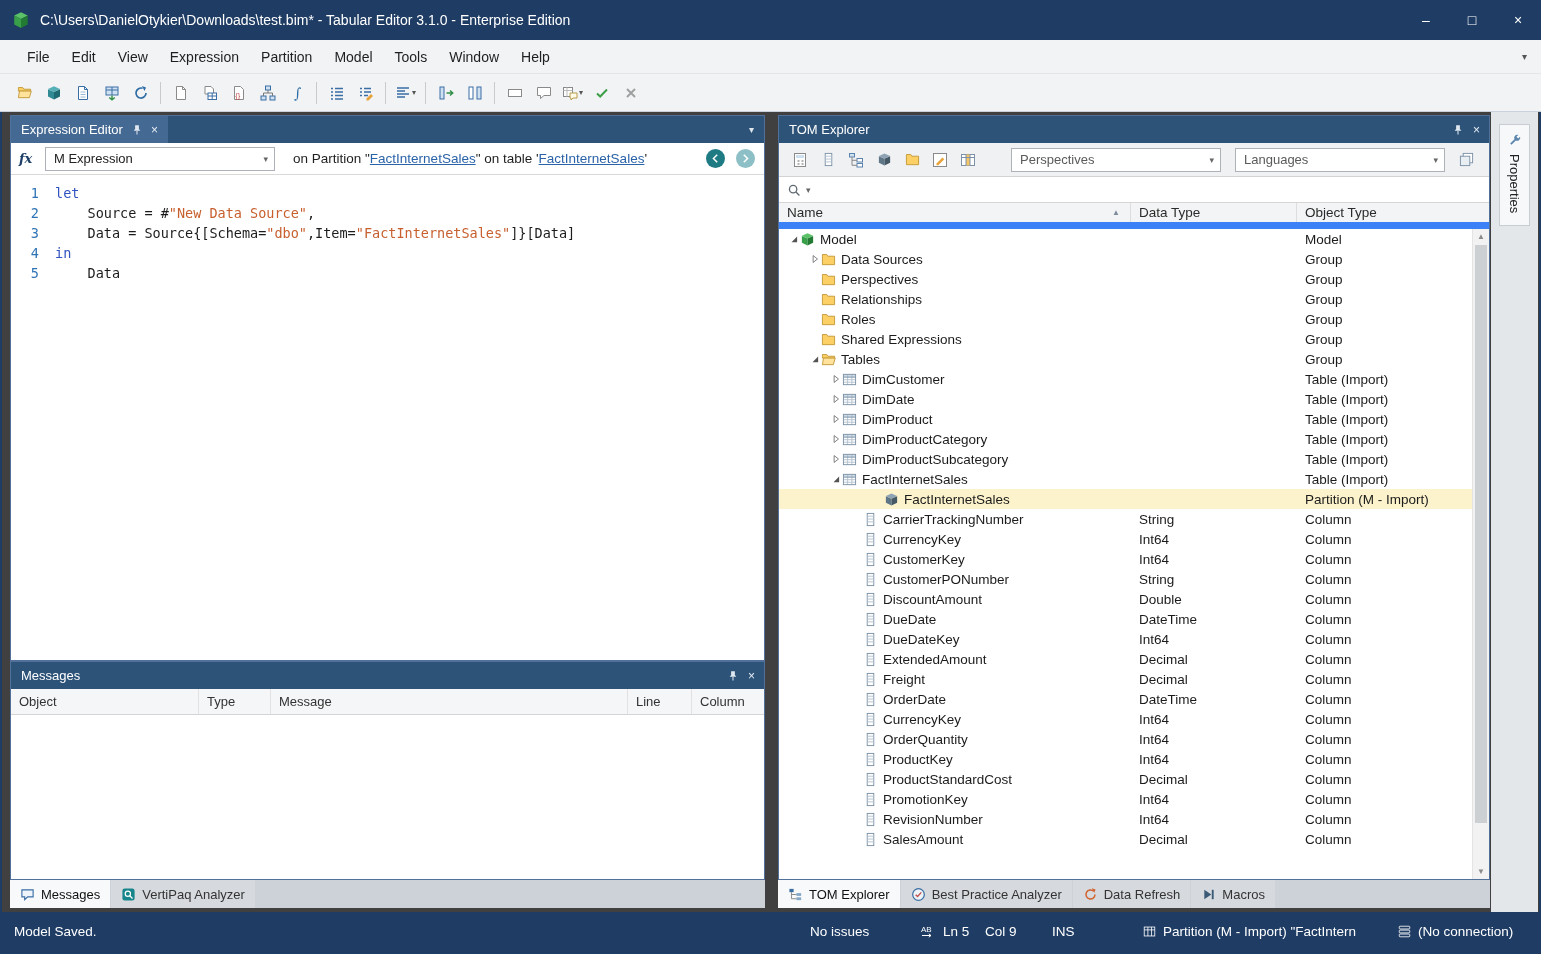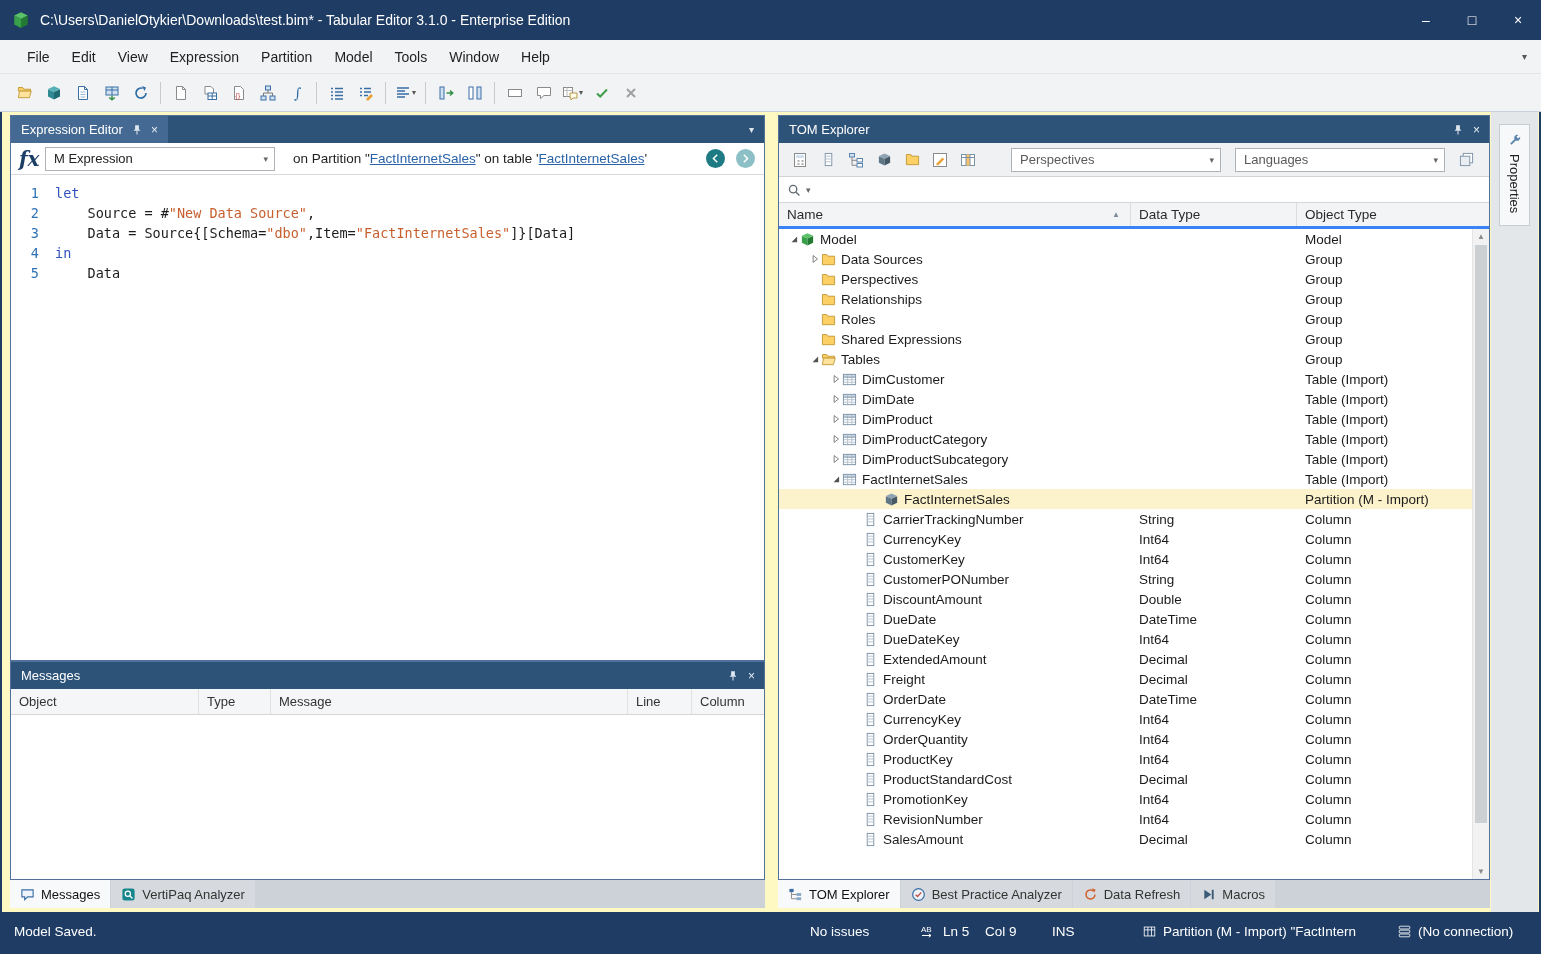--- a/index.html
+++ b/index.html
@@ -1,19 +1,19 @@
 <!DOCTYPE html>
 <html><head>
 <meta charset="utf-8">
 <style>
 *{margin:0;padding:0;box-sizing:border-box;}
 html,body{width:1541px;height:954px;}
 body{font-family:"Liberation Sans",sans-serif;overflow:hidden;background:#bcc7d3;}
 svg{display:block;}
-#app{position:relative;width:1541px;height:954px;background:#fef9c3;}
+#app{position:relative;width:1541px;height:954px;background:#404040;}
 
 
 .titlebar{position:absolute;left:0;top:0;width:1541px;height:40px;background:#1e3c64;display:flex;align-items:center;color:#fff;z-index:5;}
 .app-icon{margin:0 10px 0 12px;display:flex;}
 .window-title{font-size:14px;white-space:nowrap;}
 .win-controls{position:absolute;right:0;top:0;height:40px;display:flex;}
 .win-btn{width:46px;height:40px;display:flex;align-items:center;justify-content:center;font-size:14px;color:#fff;}
 
 
 .menubar{position:absolute;left:0;top:40px;width:1541px;height:34px;background:#f2f3f5;display:flex;align-items:center;padding-left:16px;border-bottom:1px solid #e4e5e7;z-index:4;}
@@ -31,21 +31,21 @@
 .tom-panel{left:778px;top:115px;width:712px;height:765px;}
 .panel-header{height:27px;flex:0 0 27px;background:#2d5379;display:flex;align-items:center;color:#fff;}
 .panel-tab{height:27px;display:flex;align-items:center;padding:0 10px;background:#446992;gap:8px;font-size:13px;}
 .panel-title{padding-left:10px;font-size:13px;}
 .hdr-right{margin-left:auto;display:flex;align-items:center;gap:9px;padding-right:9px;}
 .hdr-icon{display:flex;align-items:center;justify-content:center;color:#e8eef5;font-size:12px;line-height:1;}
 .hdr-caret{margin-left:auto;color:#dfe6ee;font-size:10px;padding-right:10px;}
 
 
 .formula-bar{height:32px;flex:0 0 32px;border-bottom:1px solid #d9d9d9;display:flex;align-items:center;background:#fff;padding-left:8px;}
-.fx{font-family:"DejaVu Serif",serif;font-style:italic;font-weight:bold;color:#1c3e66;font-size:20px;width:26px;flex:none;}
+.fx{font-family:"DejaVu Serif",serif;font-style:italic;font-weight:bold;color:#1c3e66;font-size:13px;width:26px;flex:none;}
 .combo{height:24px;border:1px solid #adb2b8;background:#fff;display:flex;align-items:center;font-size:13px;color:#222;}
 .expr-combo{width:230px;padding:0 6px 0 8px;flex:none;}
 .combo-caret{margin-left:auto;color:#666;font-size:9px;}
 .context{margin-left:18px;font-size:13.5px;color:#1f1f1f;white-space:nowrap;overflow:hidden;}
 .ctx-link{color:#2a63a8;text-decoration:underline;}
 .nav-group{margin-left:auto;display:flex;gap:11px;padding-right:9px;flex:none;}
 .nav-circle{width:19px;height:19px;border-radius:50%;display:flex;align-items:center;justify-content:center;}
 .nav-back{background:#1e7b84;}
 .nav-fwd{background:#8cc0c6;}
 .code-editor{flex:1;background:#fff;font-family:"DejaVu Sans Mono",monospace;font-size:13.5px;line-height:20px;padding-top:8px;overflow:hidden;}
@@ -74,21 +74,21 @@
 .tom-toolbar{height:34px;flex:0 0 34px;background:#f0f1f3;border-bottom:1px solid #d3d3d3;display:flex;align-items:center;padding:0 8px;}
 .tom-tb-icons{display:flex;gap:2px;}
 .tt-btn{width:26px;height:26px;display:flex;align-items:center;justify-content:center;}
 .tom-combo{width:210px;flex:none;padding:0 6px 0 8px;color:#5a5a5a;}
 .tom-combo.first{margin-left:30px;}
 .tom-combo.langs{margin-left:14px;}
 .tom-tb-right{margin-left:auto;display:flex;align-items:center;padding-right:2px;}
 .search-row{height:26px;flex:0 0 26px;background:#fff;border-bottom:1px solid #d6d6d6;display:flex;align-items:center;padding:0 8px;}
 .search-placeholder{color:#9a9a9a;font-size:13px;flex:1;}
 .search-icons{display:flex;align-items:center;gap:5px;color:#666;font-size:9px;}
-.grid-header{height:26px;flex:0 0 26px;background:#f3f4f5;border-bottom:3px solid #3b82f6;display:flex;font-size:13.5px;color:#2b2b2b;}
+.grid-header{height:26px;flex:0 0 26px;background:#f3f4f5;border-bottom:7px solid #3b82f6;display:flex;font-size:13.5px;color:#2b2b2b;}
 .gh-cell{display:flex;align-items:center;padding-left:8px;border-right:1px solid #dddddd;position:relative;}
 .c-name{width:352px;flex:0 0 352px;}
 .c-type{width:166px;flex:0 0 166px;padding-left:8px;}
 .c-obj{flex:1;padding-left:8px;border-right:none !important;}
 .sort-arrow{position:absolute;right:10px;font-size:8px;color:#7d8c9b;}
 .tree-wrap{flex:1;position:relative;background:#fff;overflow:hidden;}
 .tree{position:absolute;left:0;top:0;right:17px;bottom:0;}
 .tree-row{height:20px;display:flex;align-items:center;font-size:13.5px;color:#1b1b1b;}
 .tree-row.selected{background:#fcf2cc;}
 .tr-name{display:flex;align-items:center;overflow:hidden;white-space:nowrap;padding-left:0;}

